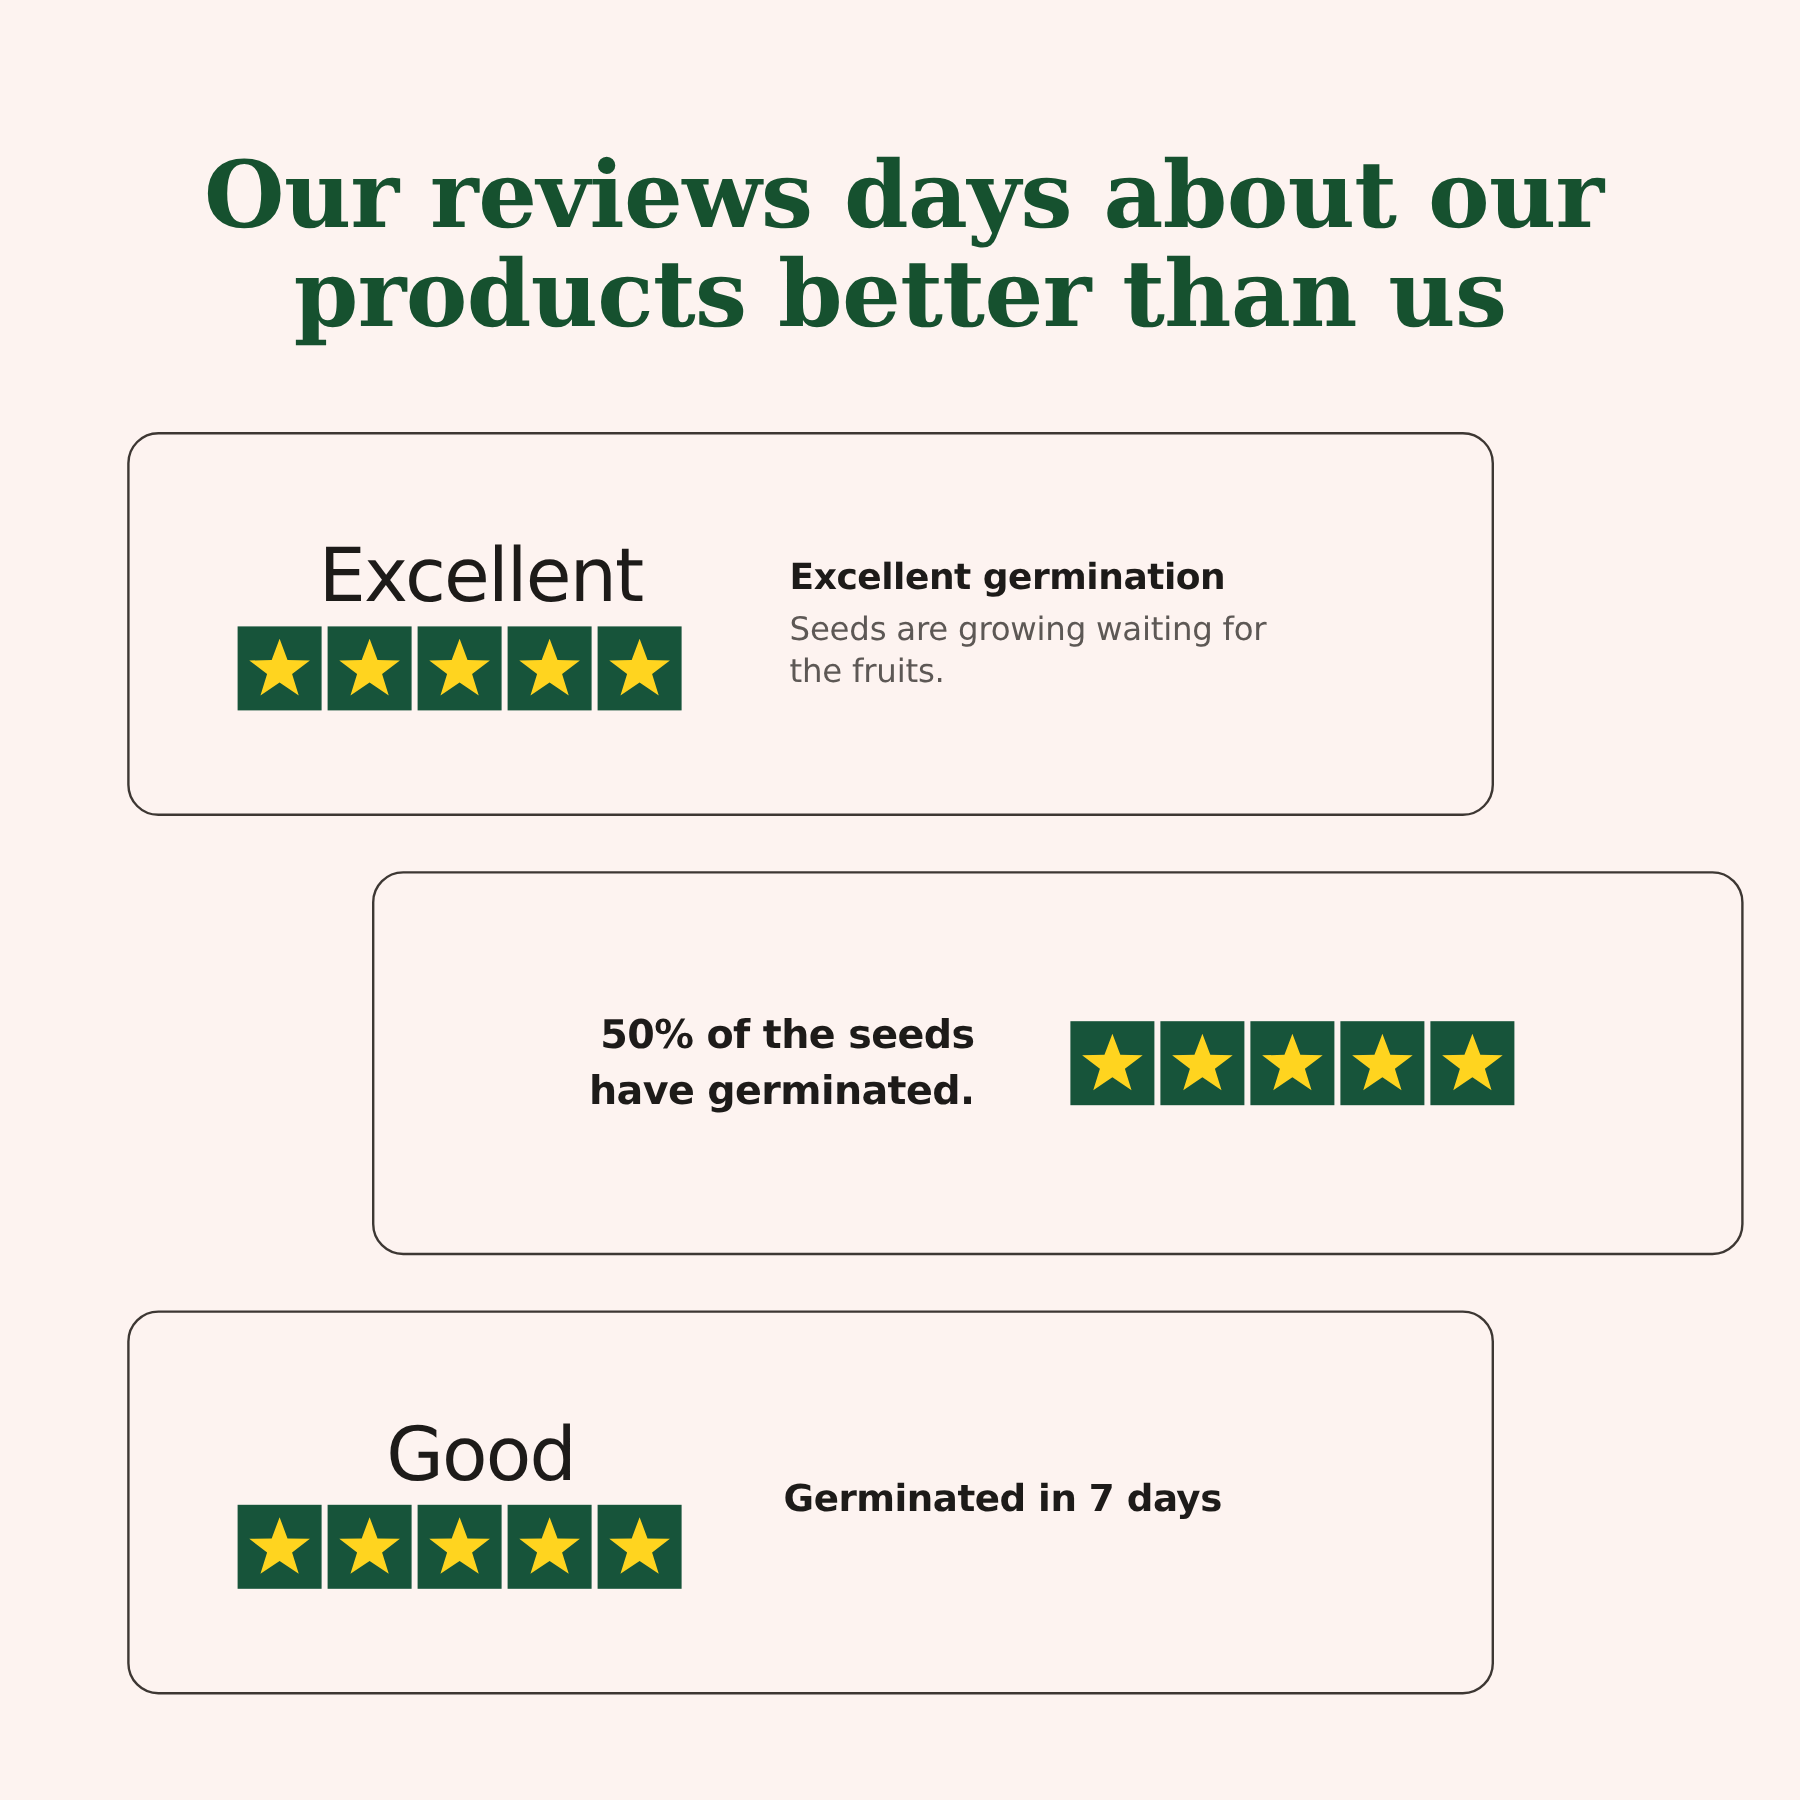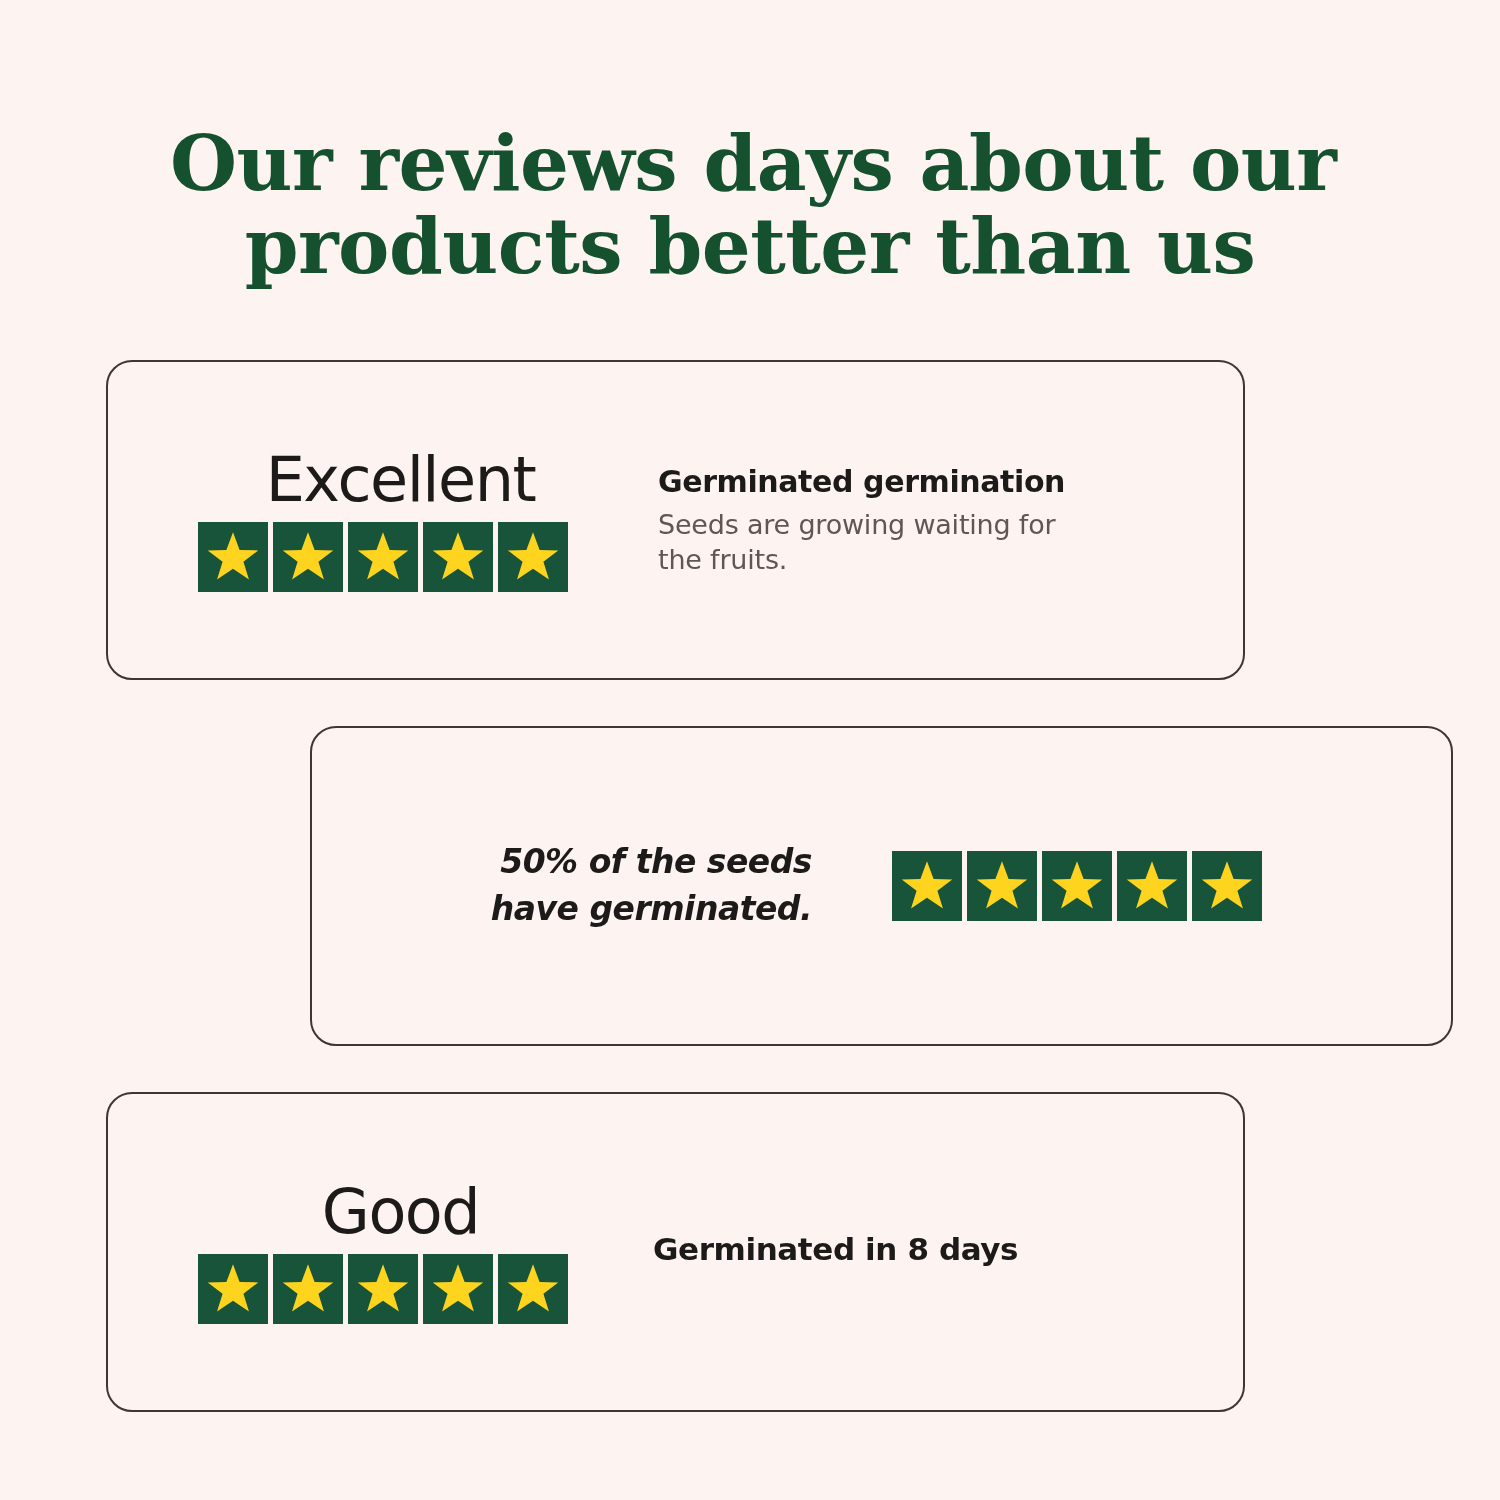--- a/index.html
+++ b/index.html
@@ -45,21 +45,21 @@
 
   
   .card {
     position: absolute;
     box-sizing: border-box;
     border: 2px solid #3d3733;
     border-radius: 26px;
     background: transparent;
   }
   #card-1 { left: 106px;  top: 360px;  width: 1139px; height: 320px; }
-  #card-2 { left: 310px;  top: 726px;  width: 1143px; height: 320px; font-style: italic; }
+  #card-2 { left: 310px;  top: 726px;  width: 1143px; height: 320px; }
   #card-3 { left: 106px;  top: 1092px; width: 1139px; height: 320px; }
 
   .card-inner {
     position: absolute;
     inset: 0;
     display: flex;
     align-items: center;
   }
 
   
@@ -175,21 +175,21 @@
               </svg>
             </span>
           <span class="star-box">
               <svg width="56" height="56" viewBox="0 0 100 100">
                 <polygon points="50,6 61.8,37.6 95.1,38.2 68.6,58.4 78.5,90.2 50,71 21.5,90.2 31.4,58.4 4.9,38.2 38.2,37.6" fill="#FFD41F"></polygon>
               </svg>
             </span>
         </div>
       </div>
       <div class="review">
-        <div class="review-title">Germinated germination</div>
+        <div class="review-title">Excellent germination</div>
         <div class="review-body">Seeds are growing waiting for the fruits.</div>
       </div>
     </div>
   </div>
 
   <div class="card" id="card-2">
     <div class="card-inner">
       <div class="statement">50% of the seeds have germinated.</div>
       <div class="rating">
         <div class="stars">
@@ -249,18 +249,18 @@
               </svg>
             </span>
           <span class="star-box">
               <svg width="56" height="56" viewBox="0 0 100 100">
                 <polygon points="50,6 61.8,37.6 95.1,38.2 68.6,58.4 78.5,90.2 50,71 21.5,90.2 31.4,58.4 4.9,38.2 38.2,37.6" fill="#FFD41F"></polygon>
               </svg>
             </span>
         </div>
       </div>
       <div class="review">
-        <div class="review-title">Germinated in 8 days</div>
+        <div class="review-title">Germinated in 7 days</div>
       </div>
     </div>
   </div>
 
 </div>
 
 </body></html>

